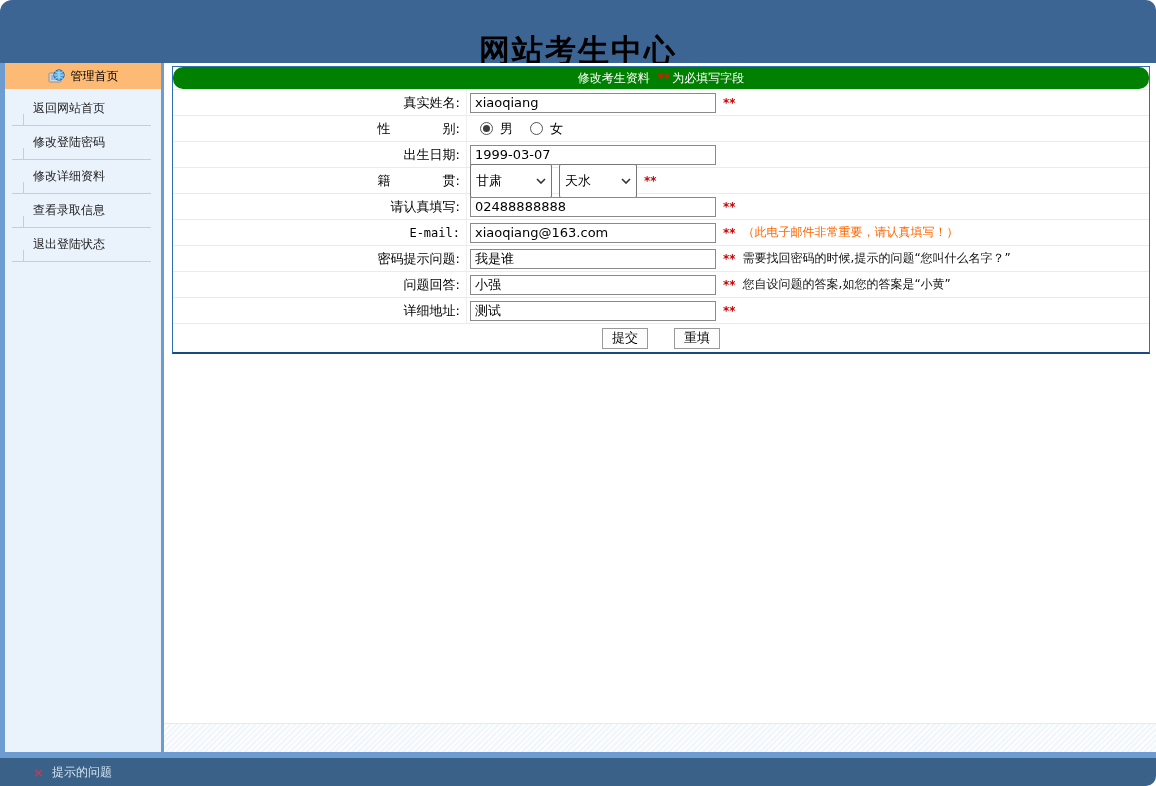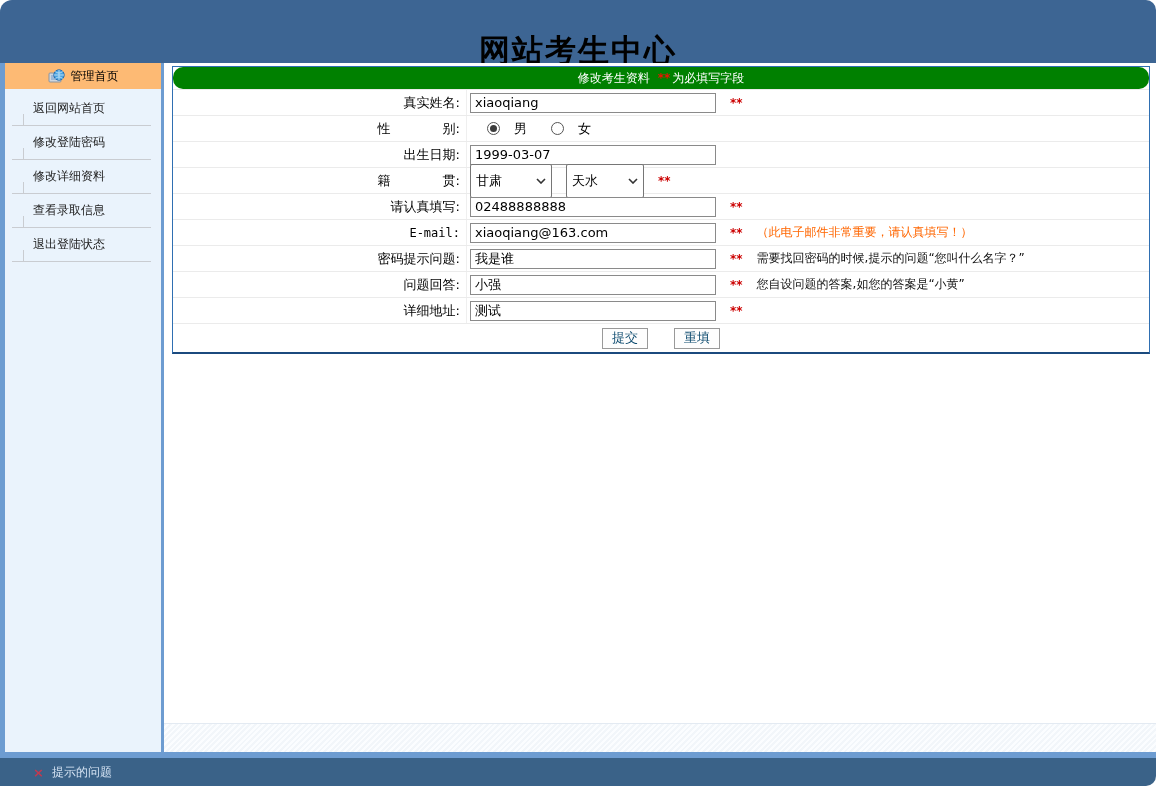--- a/index.html
+++ b/index.html
@@ -61,21 +61,21 @@
   }
   .form-header .req{ color:#ee1100; font-weight:bold; margin-left:6px; }
   .frow{ height:26px; display:flex; align-items:center; border-top:1px solid #ebebeb; font-size:13px; }
   .frow:first-of-type{ border-top:none; }
   .cell-label{
     width:294px; flex:0 0 294px; text-align:right; padding-right:6px;
     color:#000; align-self:stretch; display:flex; align-items:center; justify-content:flex-end;
     border-right:1px solid #efefef;
   }
   .cell-label.mono{ font-family:"DejaVu Sans Mono","Liberation Mono",monospace; font-size:12px; }
-  .cell-input{ flex:1; display:flex; align-items:center; padding-left:3px; gap:14px; min-width:0; }
+  .cell-input{ flex:1; display:flex; align-items:center; padding-left:3px; gap:7px; min-width:0; }
   input.text{
     width:246px; height:20px; border:1px solid #8a8a8a; background:#fff;
     padding:0 4px; font-size:13px; font-family:inherit; color:#000;
   }
   .req{ color:#cc0000; font-weight:bold; font-size:12px; }
   .hint{ font-size:12px; color:#111; }
   .hint.orange{ color:#ff6600; }
 
   
   .radio{ width:13px; height:13px; border-radius:50%; border:1px solid #555; background:#fff;
@@ -90,21 +90,21 @@
     display:inline-flex; align-items:center; justify-content:space-between;
     padding:16px 5px; font-size:13px; cursor:pointer;
   }
   .sel.province{ width:82px; } .sel.city{ width:78px; }
 
   
   .btn-row{ height:29px; display:flex; align-items:center; justify-content:center; gap:26px; border-top:1px solid #ebebeb; }
   button.btn{
     min-width:38px; height:21px; padding:0 9px;
     background:#fdfdfd; border:1px solid #999; font-size:13px; font-family:inherit;
-    cursor:pointer; color:#0c4a6e;
+    cursor:pointer; color:#000000;
   }
 
   .content-filler{ flex:1 1 auto; background:#fff; }
   .hatch-strip{
     height:29px; flex:0 0 29px; border-top:1px solid #e3eaf2;
     background:repeating-linear-gradient(135deg,#f2f6fa 0 2px,#fbfdff 2px 4px);
   }
 
   
   .footer-border{ height:6px; flex:0 0 6px; background:#6d9cd1; }

